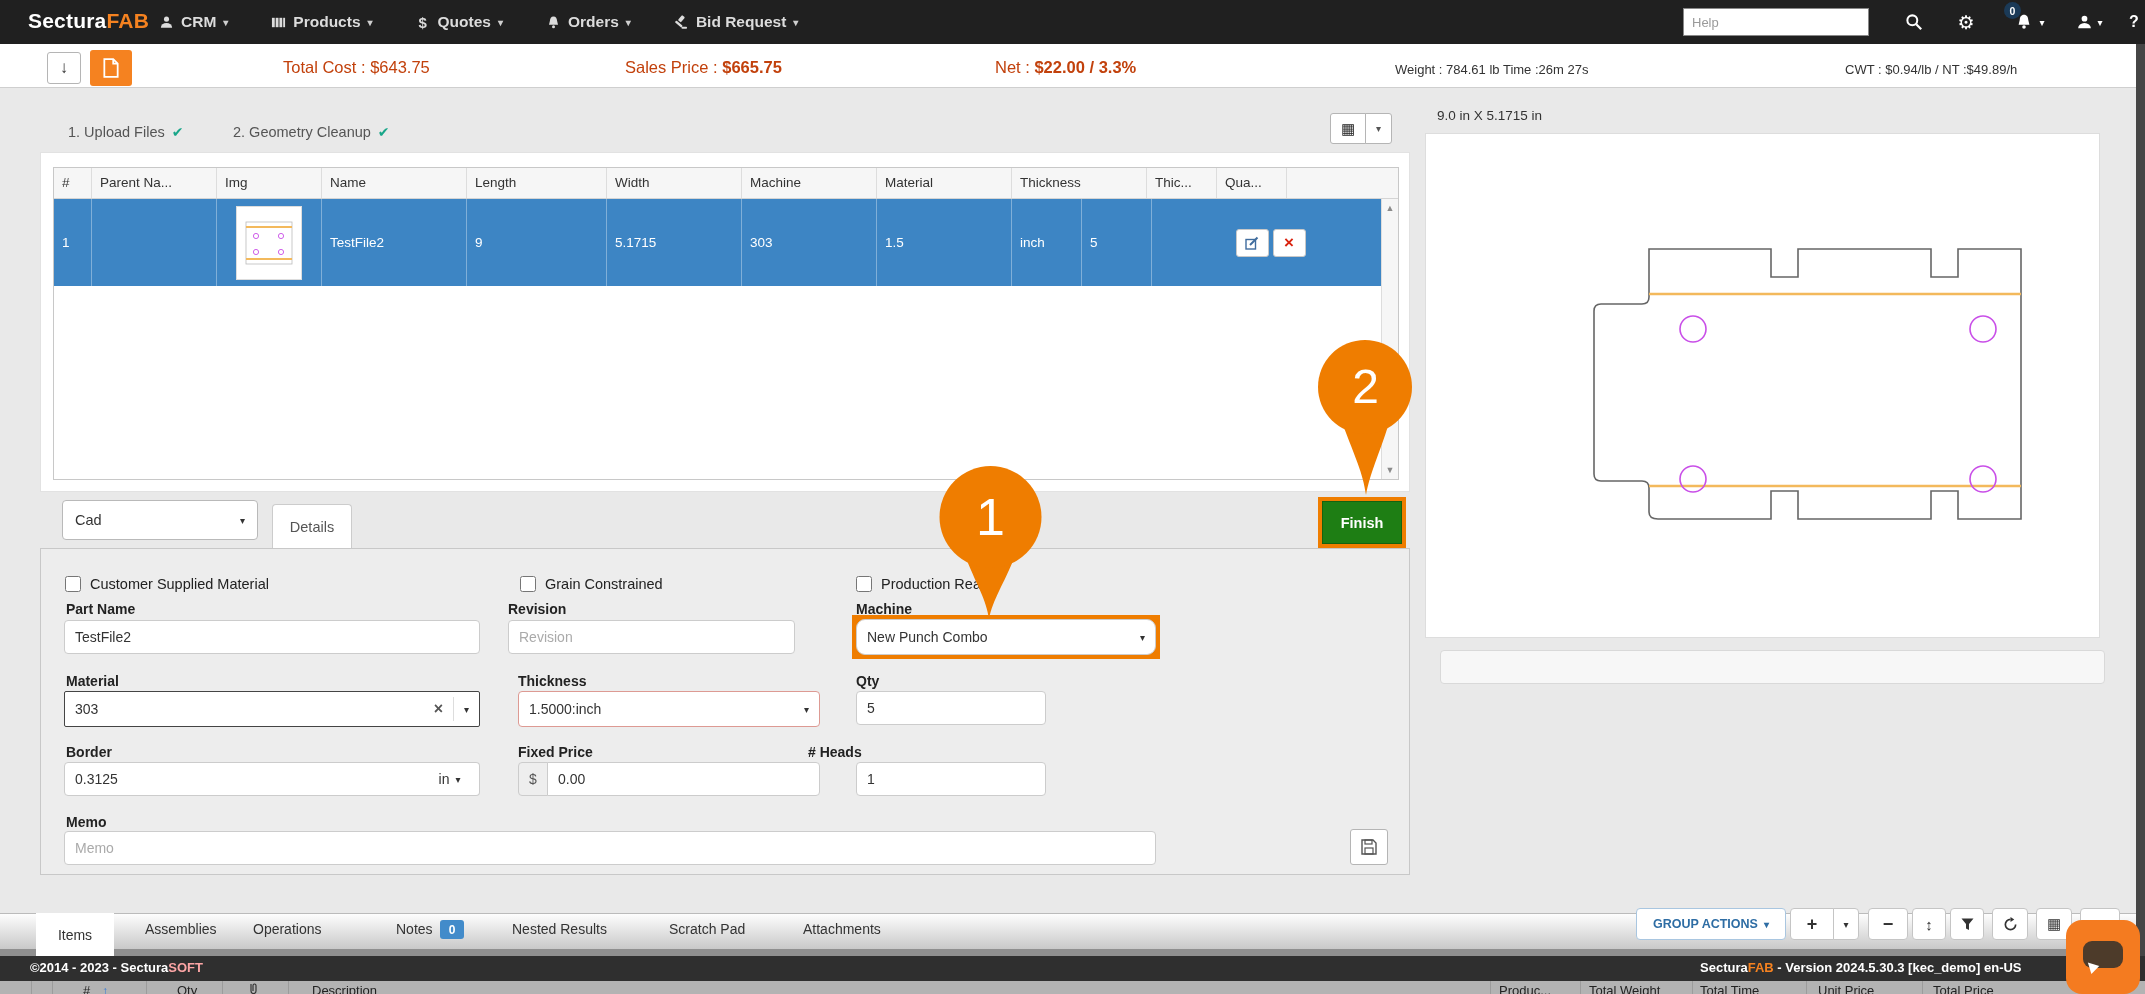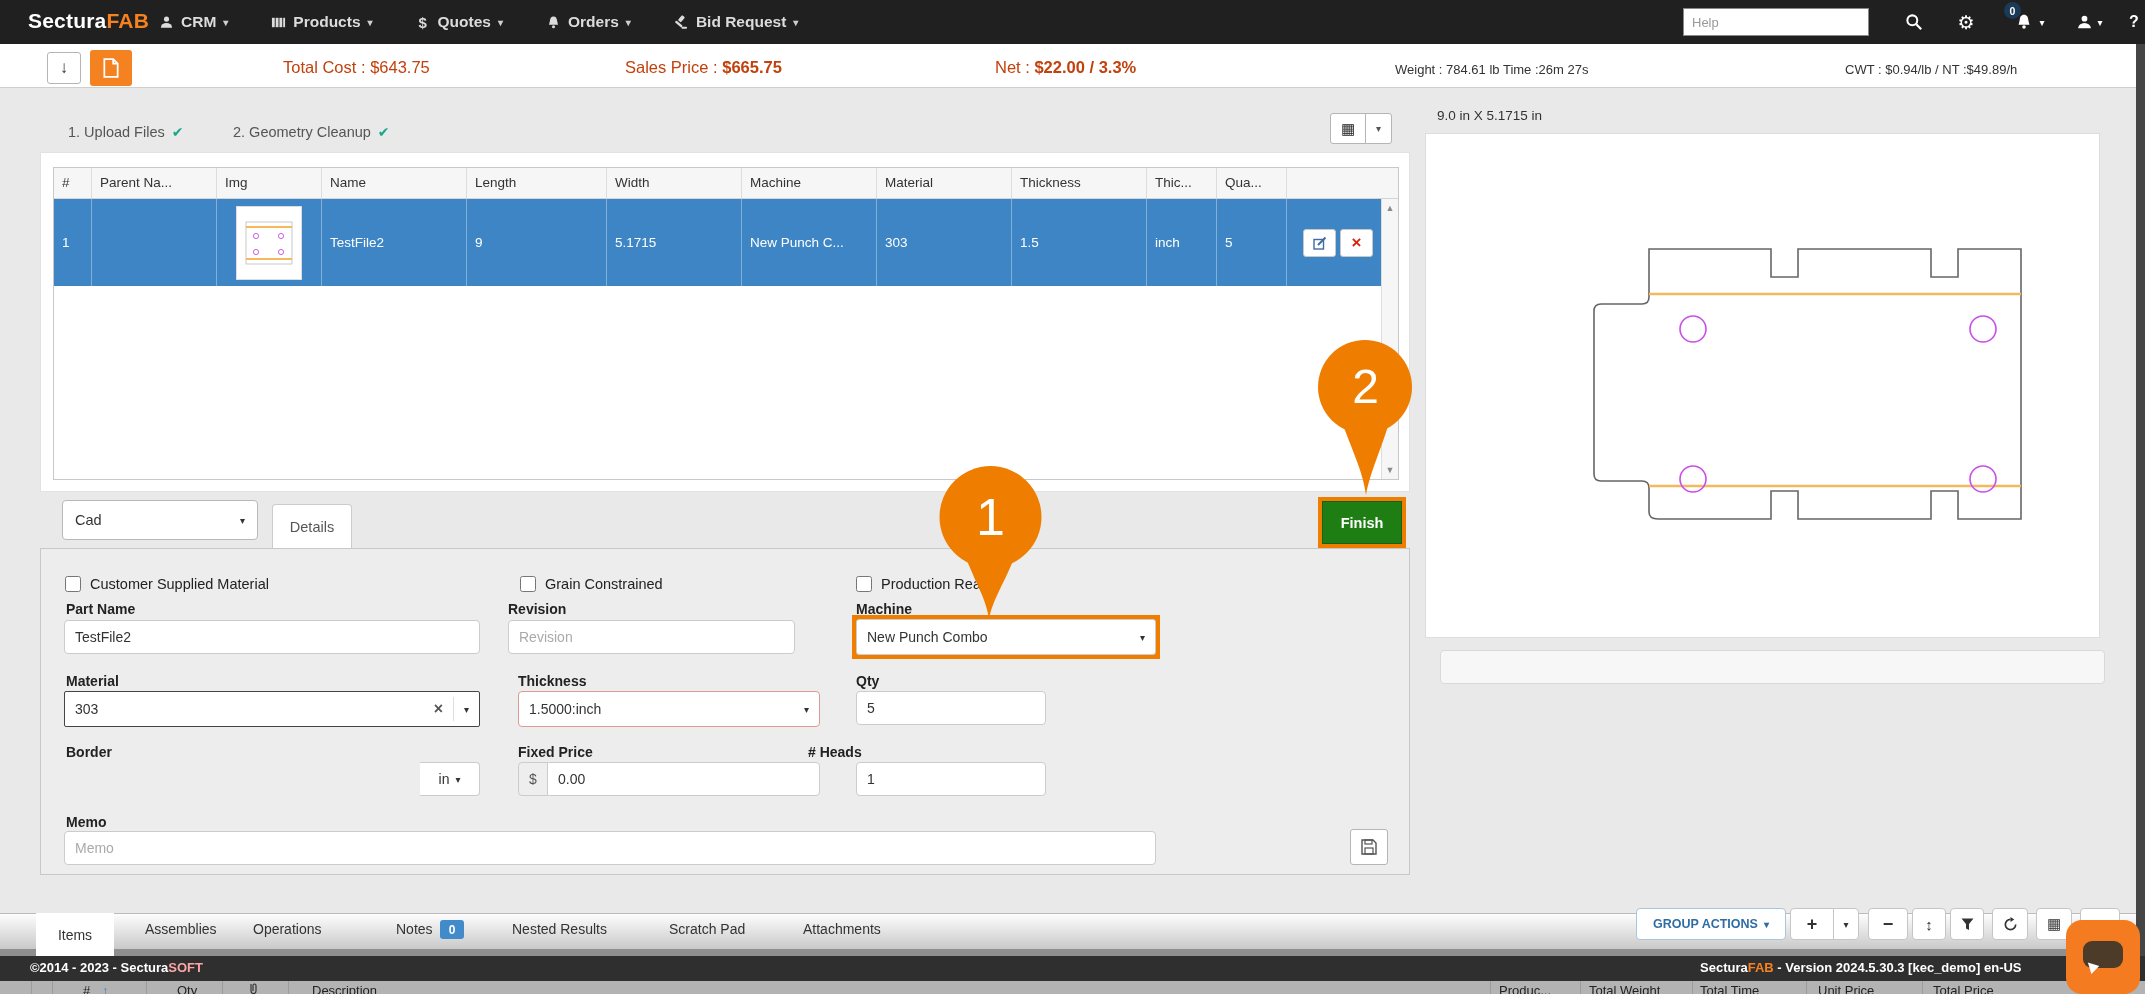--- a/index.html
+++ b/index.html
@@ -253,21 +253,20 @@
             <circle cx="16" cy="26" r="2.6" fill="none" stroke="#c94fe8" stroke-width="0.9"></circle>
             <circle cx="41" cy="26" r="2.6" fill="none" stroke="#c94fe8" stroke-width="0.9"></circle>
             <circle cx="16" cy="42" r="2.6" fill="none" stroke="#c94fe8" stroke-width="0.9"></circle>
             <circle cx="41" cy="42" r="2.6" fill="none" stroke="#c94fe8" stroke-width="0.9"></circle>
           </svg>
         </div>
       </div>
       <div class="td" style="width:145px">TestFile2</div>
       <div class="td" style="width:140px">9</div>
       <div class="td" style="width:135px">5.1715</div>
-      <div class="td" style="width:135px">New Punch C...</div>
       <div class="td" style="width:135px">303</div>
       <div class="td" style="width:135px">1.5</div>
       <div class="td" style="width:70px">inch</div>
       <div class="td" style="width:70px">5</div>
       <div class="td" style="flex:1;border-right:none;gap:4px;justify-content:center">
         <div class="row-action-btn">
           <svg width="14" height="14" viewBox="0 0 14 14">
               <rect x="1" y="3.5" width="9.5" height="9.5" fill="none" stroke="#3f6c9e" stroke-width="1.4"></rect>
               <line x1="5" y1="9" x2="12.5" y2="1.5" stroke="#3f6c9e" stroke-width="2"></line>
             </svg>
@@ -302,21 +301,21 @@
   <span class="abs cb-label" style="left:545px;top:576px">Grain Constrained</span>
   <input type="checkbox" class="abs" style="left: 856px; top: 576px; width: 16px; height: 16px;">
   <span class="abs cb-label" style="left:881px;top:576px">Production Rea</span>
 
   <span class="abs f-label" style="left:66px;top:601px">Part Name</span>
   <input class="abs f-input" style="left: 64px; top: 620px; width: 416px; height: 34px;" value="TestFile2">
   <span class="abs f-label" style="left:508px;top:601px">Revision</span>
   <input class="abs f-input" style="left: 508px; top: 620px; width: 287px; height: 34px;" placeholder="Revision">
   <span class="abs f-label" style="left:856px;top:601px">Machine</span>
   <div class="abs machine-hl">
-    <div class="f-select" style="width:100%;height:100%;border-radius:3px">
+    <div class="f-select" style="width:100%;height:100%;border-radius:9px">
       <span>New Punch Combo</span>
       <span class="caret" style="color:#333">▾</span>
     </div>
   </div>
 
   <span class="abs f-label" style="left:66px;top:673px">Material</span>
   <div class="abs" style="left:64px;top:691px;width:416px;height:36px;background:#fff;border:1.5px solid #444;border-radius:2px;display:flex;align-items:center">
     <input class="f-input" style="border: none; flex: 1 1 0%; height: 30px; border-radius: 0px;" value="303">
     <span style="color:#555;font-size:16px;font-weight:bold;padding:0 10px;cursor:pointer">×</span>
     <span style="border-left:1px solid #ddd;height:24px"></span>
@@ -324,20 +323,21 @@
   </div>
   <span class="abs f-label" style="left:518px;top:673px">Thickness</span>
   <div class="abs f-select" style="left:518px;top:691px;width:302px;height:36px;border:1.5px solid #dd9a93">
     <span>1.5000:inch</span>
     <span class="caret" style="color:#333">▾</span>
   </div>
   <span class="abs f-label" style="left:856px;top:673px">Qty</span>
   <input class="abs f-input" style="left: 856px; top: 691px; width: 190px; height: 34px;" value="5">
 
   <span class="abs f-label" style="left:66px;top:744px">Border</span>
+  <input class="abs f-input" style="left: 64px; top: 762px; width: 357px; height: 34px; border-radius: 4px 0px 0px 4px;" value="0.3125">
   <div class="abs" style="left:420px;top:762px;width:60px;height:34px;background:#fff;border:1px solid #ccc;border-left:none;border-radius:0 4px 4px 0;display:flex;align-items:center;justify-content:center;gap:6px;font-size:14px;color:#333;cursor:pointer">
     <span>in</span>
     <span class="caret" style="color:#333">▾</span>
   </div>
   <span class="abs f-label" style="left:518px;top:744px">Fixed Price</span>
   <div class="abs addon" style="left:518px;top:762px;width:30px;height:34px;border-radius:4px 0 0 4px">$</div>
   <input class="abs f-input" style="left: 547px; top: 762px; width: 273px; height: 34px; border-radius: 0px 4px 4px 0px;" value="0.00">
   <span class="abs f-label" style="left:808px;top:744px"># Heads</span>
   <input class="abs f-input" style="left: 856px; top: 762px; width: 190px; height: 34px;" value="1">
 

